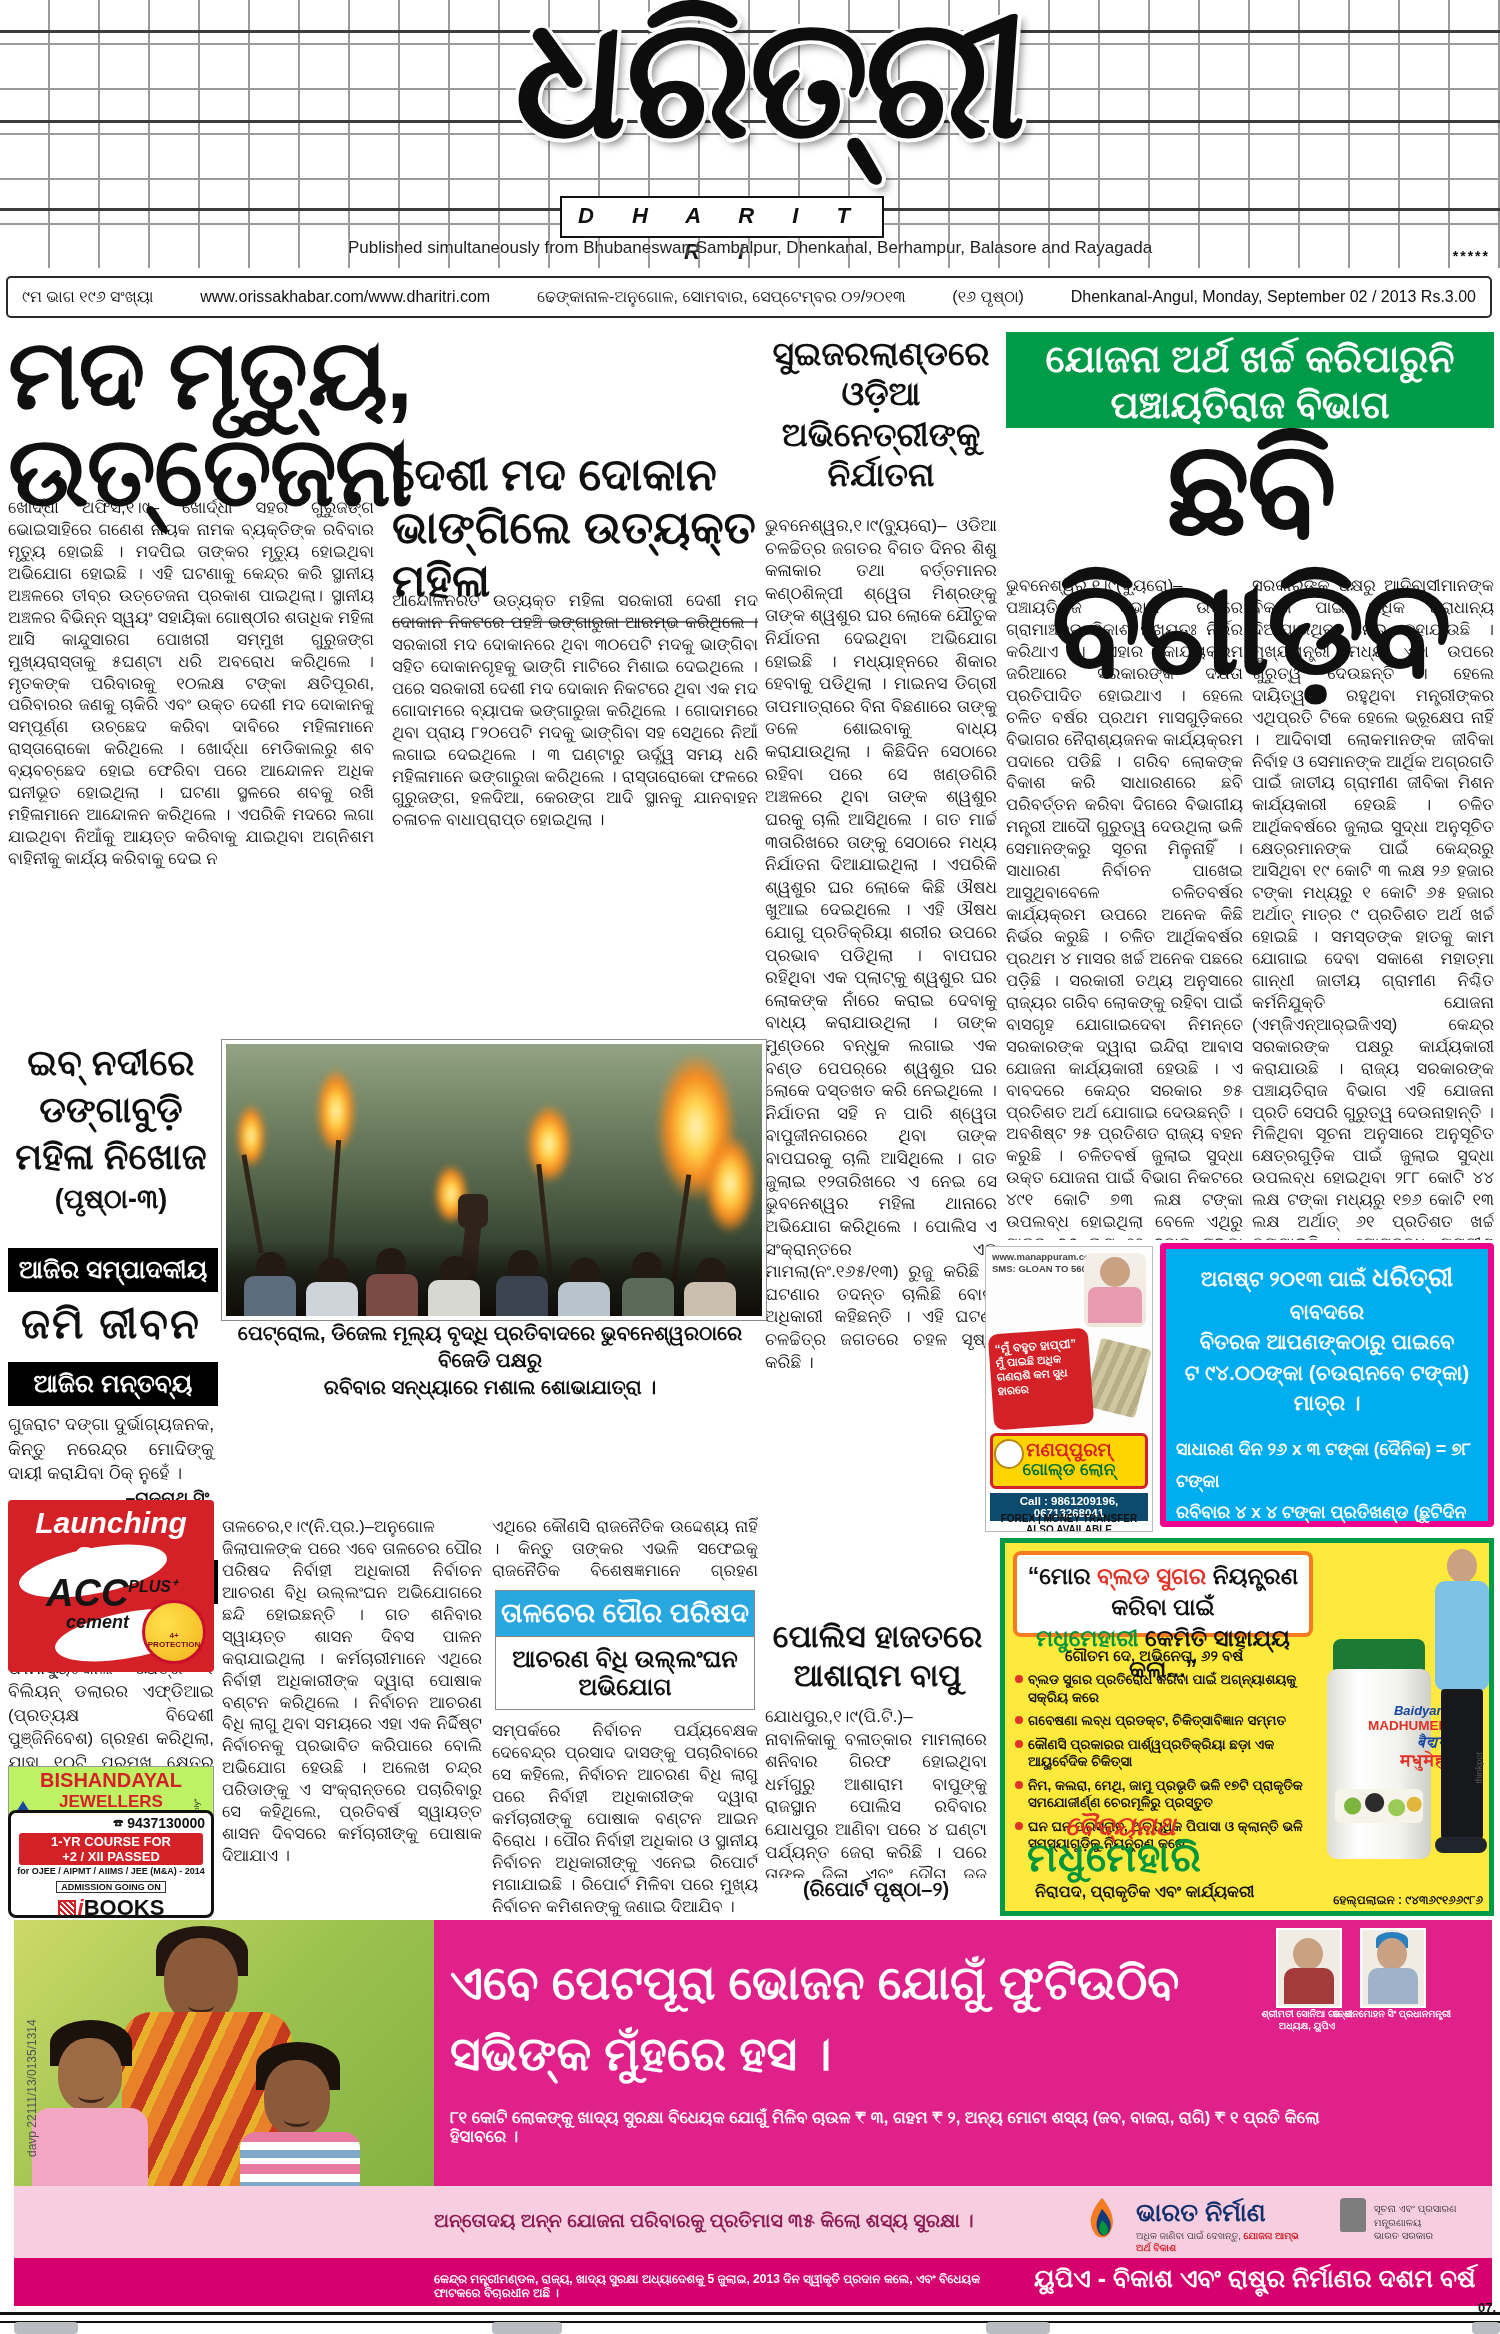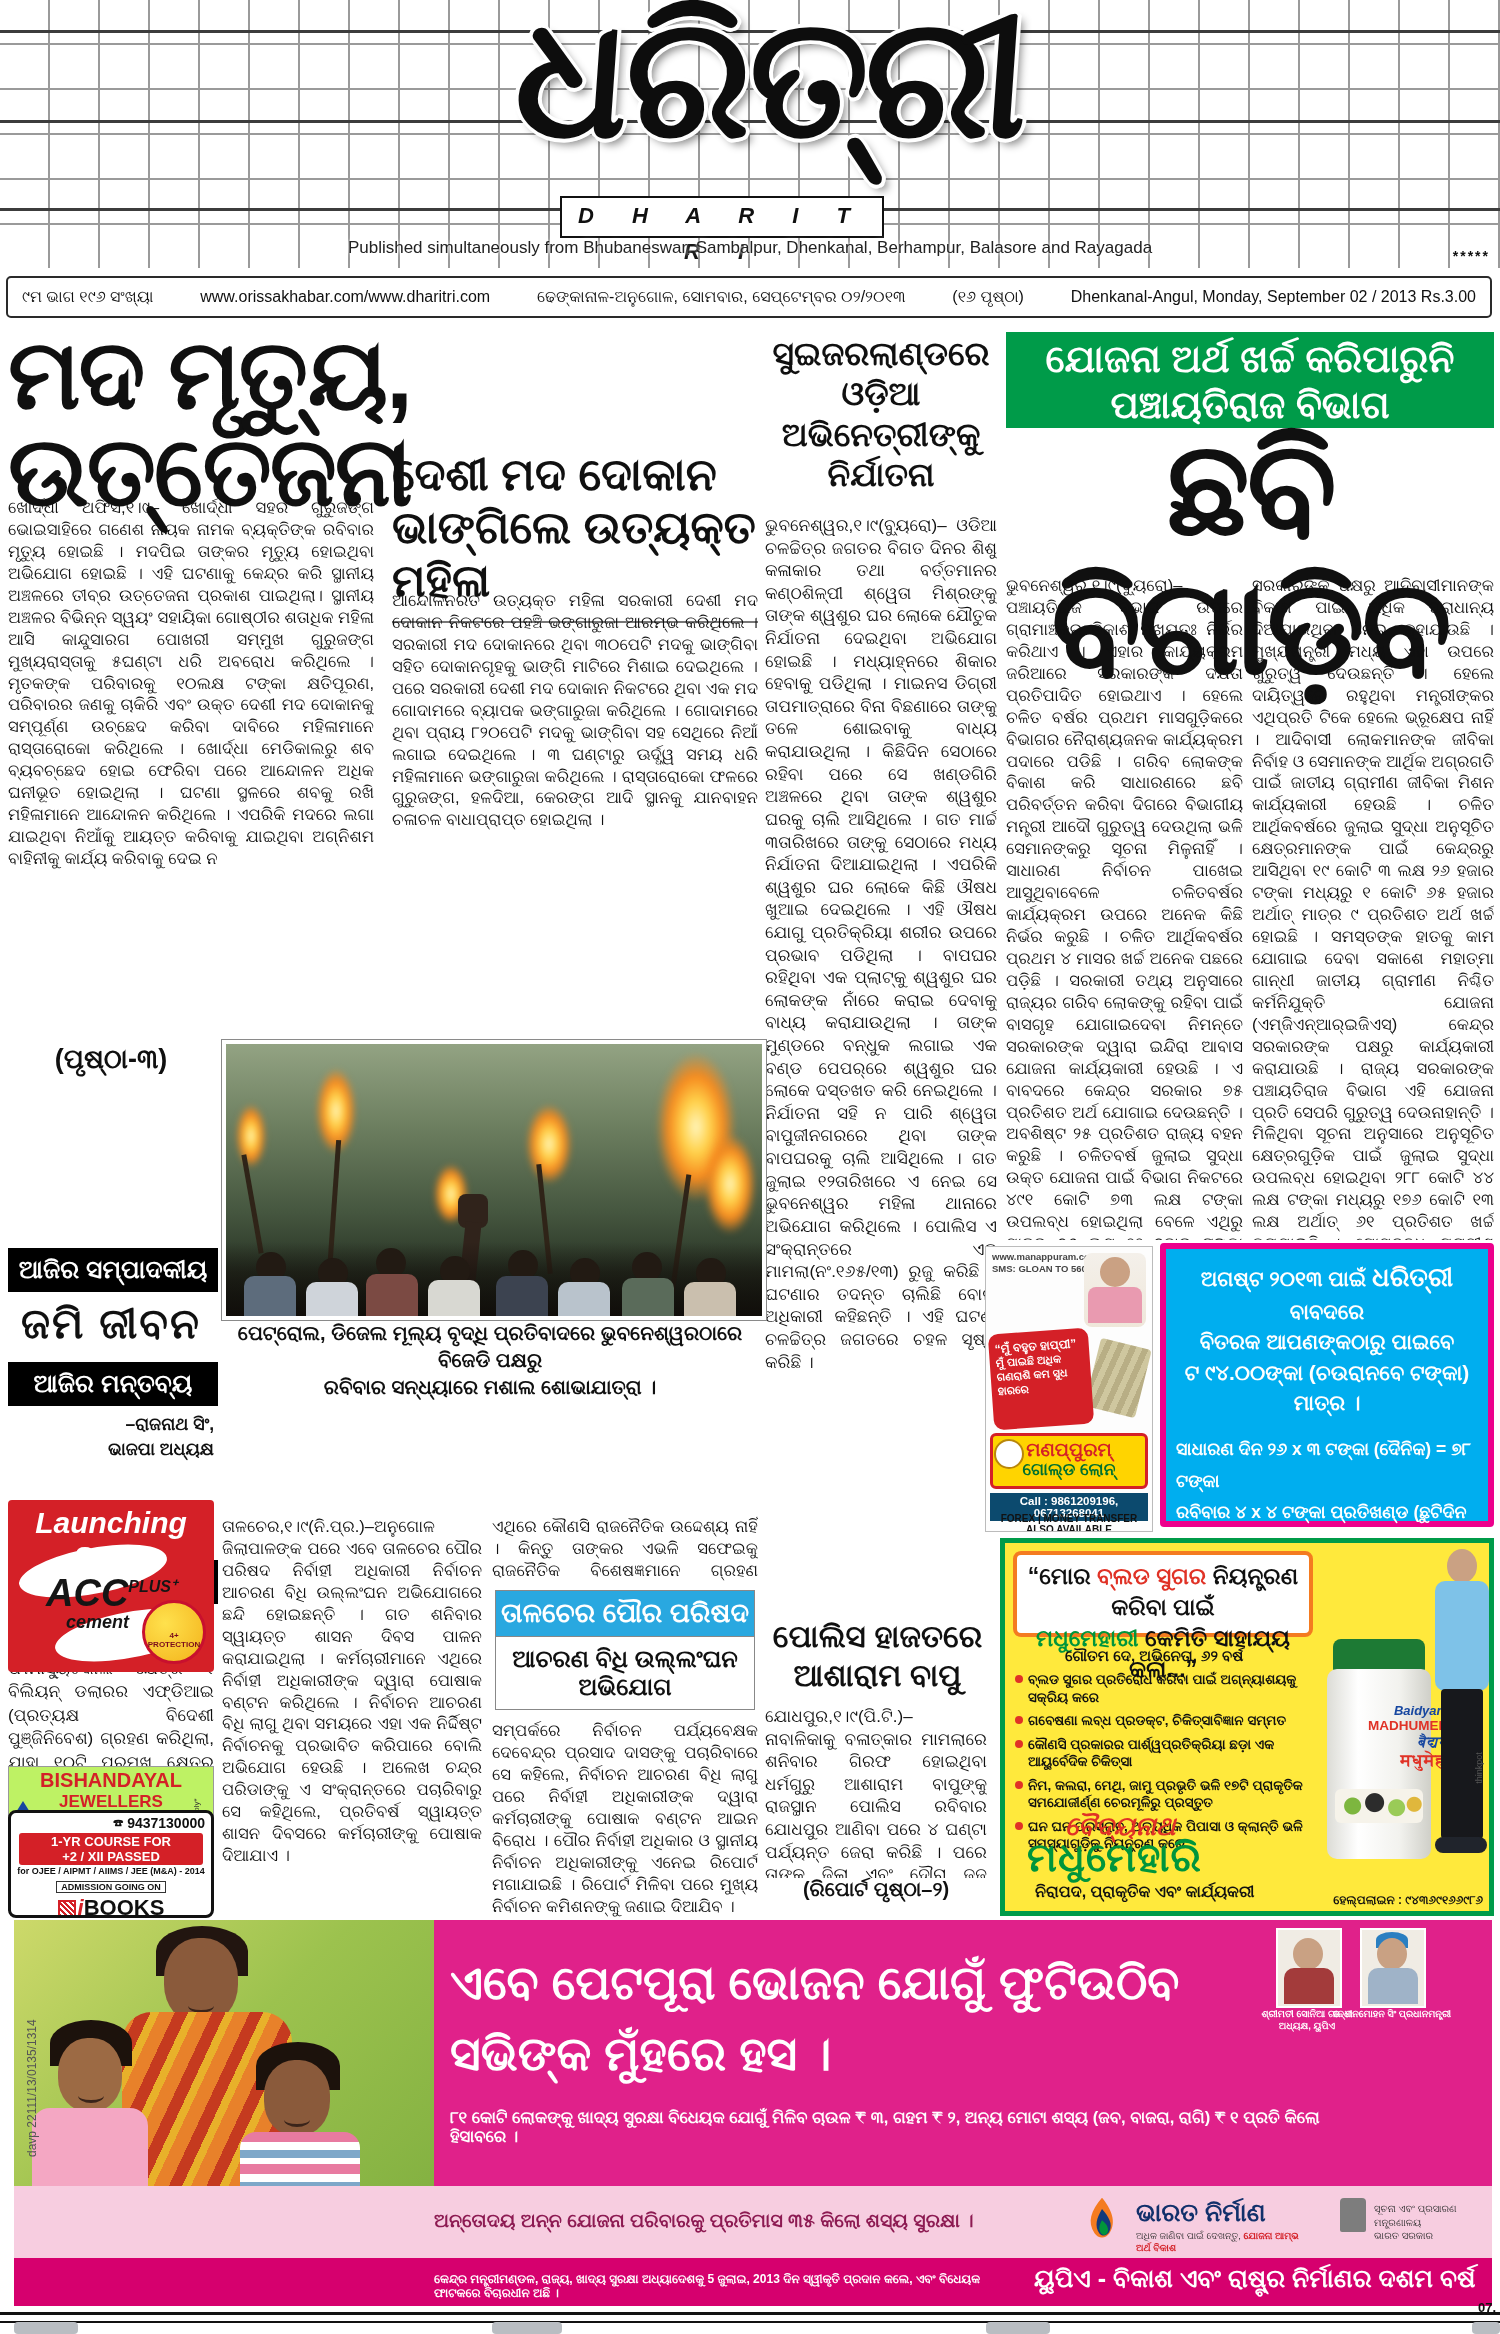--- a/index.html
+++ b/index.html
@@ -343,26 +343,32 @@
   </div>
 
   <div id="asharam-headline" class="abs">
     <div>ପୋଲିସ ହାଜତରେ</div>
     <div>ଆଶାରାମ ବାପୁ</div>
   </div>
   <div id="asharam-body" class="abs odbody">ଯୋଧପୁର,୧।୯(ପି.ଟି.)– ନାବାଳିକାକୁ ବଳାତ୍କାର ମାମଲାରେ ଶନିବାର ଗିରଫ ହୋଇଥିବା ଧର୍ମଗୁରୁ ଆଶାରାମ ବାପୁଙ୍କୁ ରାଜସ୍ଥାନ ପୋଲିସ ରବିବାର ଯୋଧପୁର ଆଣିବା ପରେ ୪ ଘଣ୍ଟା ପର୍ଯ୍ୟନ୍ତ ଜେରା କରିଛି । ପରେ ତାଙ୍କୁ ଜିଲା ଏବଂ ଦୌରା ଜଜ୍ ମନୋଜ କୁମାର ବ୍ୟାସଙ୍କ କୋର୍ଟରେ ହାଜର କରାଯାଇଥିଲା । ବିଚାରପତି ତାଙ୍କୁ ଗୋଟିଏ ଦିନ ପାଇଁ ପୋଲିସ ହାଜତକୁ ପଠାଇ ଦେଇଛନ୍ତି ।</div>
   <div id="asharam-tail" class="abs">(ରିପୋର୍ଟ ପୃଷ୍ଠା–୨)</div>
 
   <div id="ib-box" class="abs">
+    <div id="ib-head">
+      <div>ଇବ୍ ନଦୀରେ</div>
+      <div>ଡଙ୍ଗାବୁଡ଼ି</div>
+      <div>ମହିଳା ନିଖୋଜ</div>
+    </div>
     <div id="ib-page">(ପୃଷ୍ଠା-୩)</div>
   </div>
   <div id="bar-edit" class="abs blackbar">ଆଜିର ସମ୍ପାଦକୀୟ</div>
   <div id="edit-title" class="abs">ଜମି ଜୀବନ</div>
   <div id="bar-comment" class="abs blackbar">ଆଜିର ମନ୍ତବ୍ୟ</div>
   <div id="comment-text" class="abs">
+    <span>ଗୁଜରାଟ ଦଙ୍ଗା ଦୁର୍ଭାଗ୍ୟଜନକ, କିନ୍ତୁ ନରେନ୍ଦ୍ର ମୋଦିଙ୍କୁ ଦାୟୀ କରାଯିବା ଠିକ୍ ନୁହେଁ ।</span>
     <div id="comment-auth">
       <div>–ରାଜନାଥ ସିଂ,</div>
       <div>ଭାଜପା ଅଧ୍ୟକ୍ଷ</div>
     </div>
   </div>
   <div id="bar-facts" class="abs blackbar">କିଛି ତଥ୍ୟ</div>
   <div id="facts-text" class="abs">
     <span>ଚଳିତ ଆର୍ଥିକବର୍ଷର ଏପ୍ରିଲ-ଜୁନ୍ ତ୍ରୈମାସରେ ଭାରତର ଫାର୍ମାସ୍ୟୁଟିକାଲ କ୍ଷେତ୍ର ୧ ବିଲିୟନ୍ ଡଲାରର ଏଫ୍‌ଡିଆଇ (ପ୍ରତ୍ୟକ୍ଷ ବିଦେଶୀ ପୁଞ୍ଜିନିବେଶ) ଗ୍ରହଣ କରିଥିଲା, ଯାହା ୧୦ଟି ପ୍ରମୁଖ କ୍ଷେତ୍ର ମଧ୍ୟରେ ସର୍ବାଧିକ । ସେହିପରି ୨୦୧୨-୧୩ ଆର୍ଥିକବର୍ଷର ଏହି ସମୟରେ ଫାର୍ମା କ୍ଷେତ୍ରରେ ୪୬୫ ନିୟୁତ ଡଲାରର ଏଫ୍‌ଡିଆଇ ଆଗମନ ହୋଇଥିଲା ।</span>
     
   </div>

